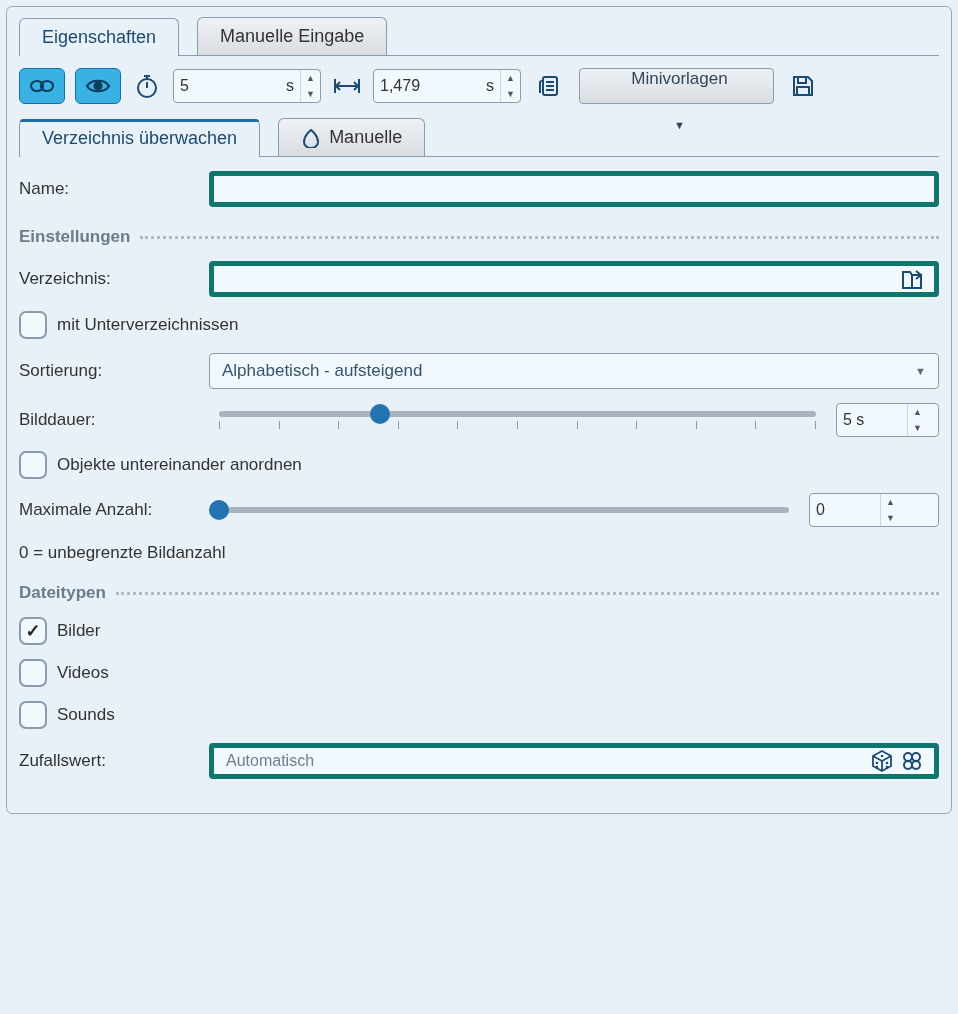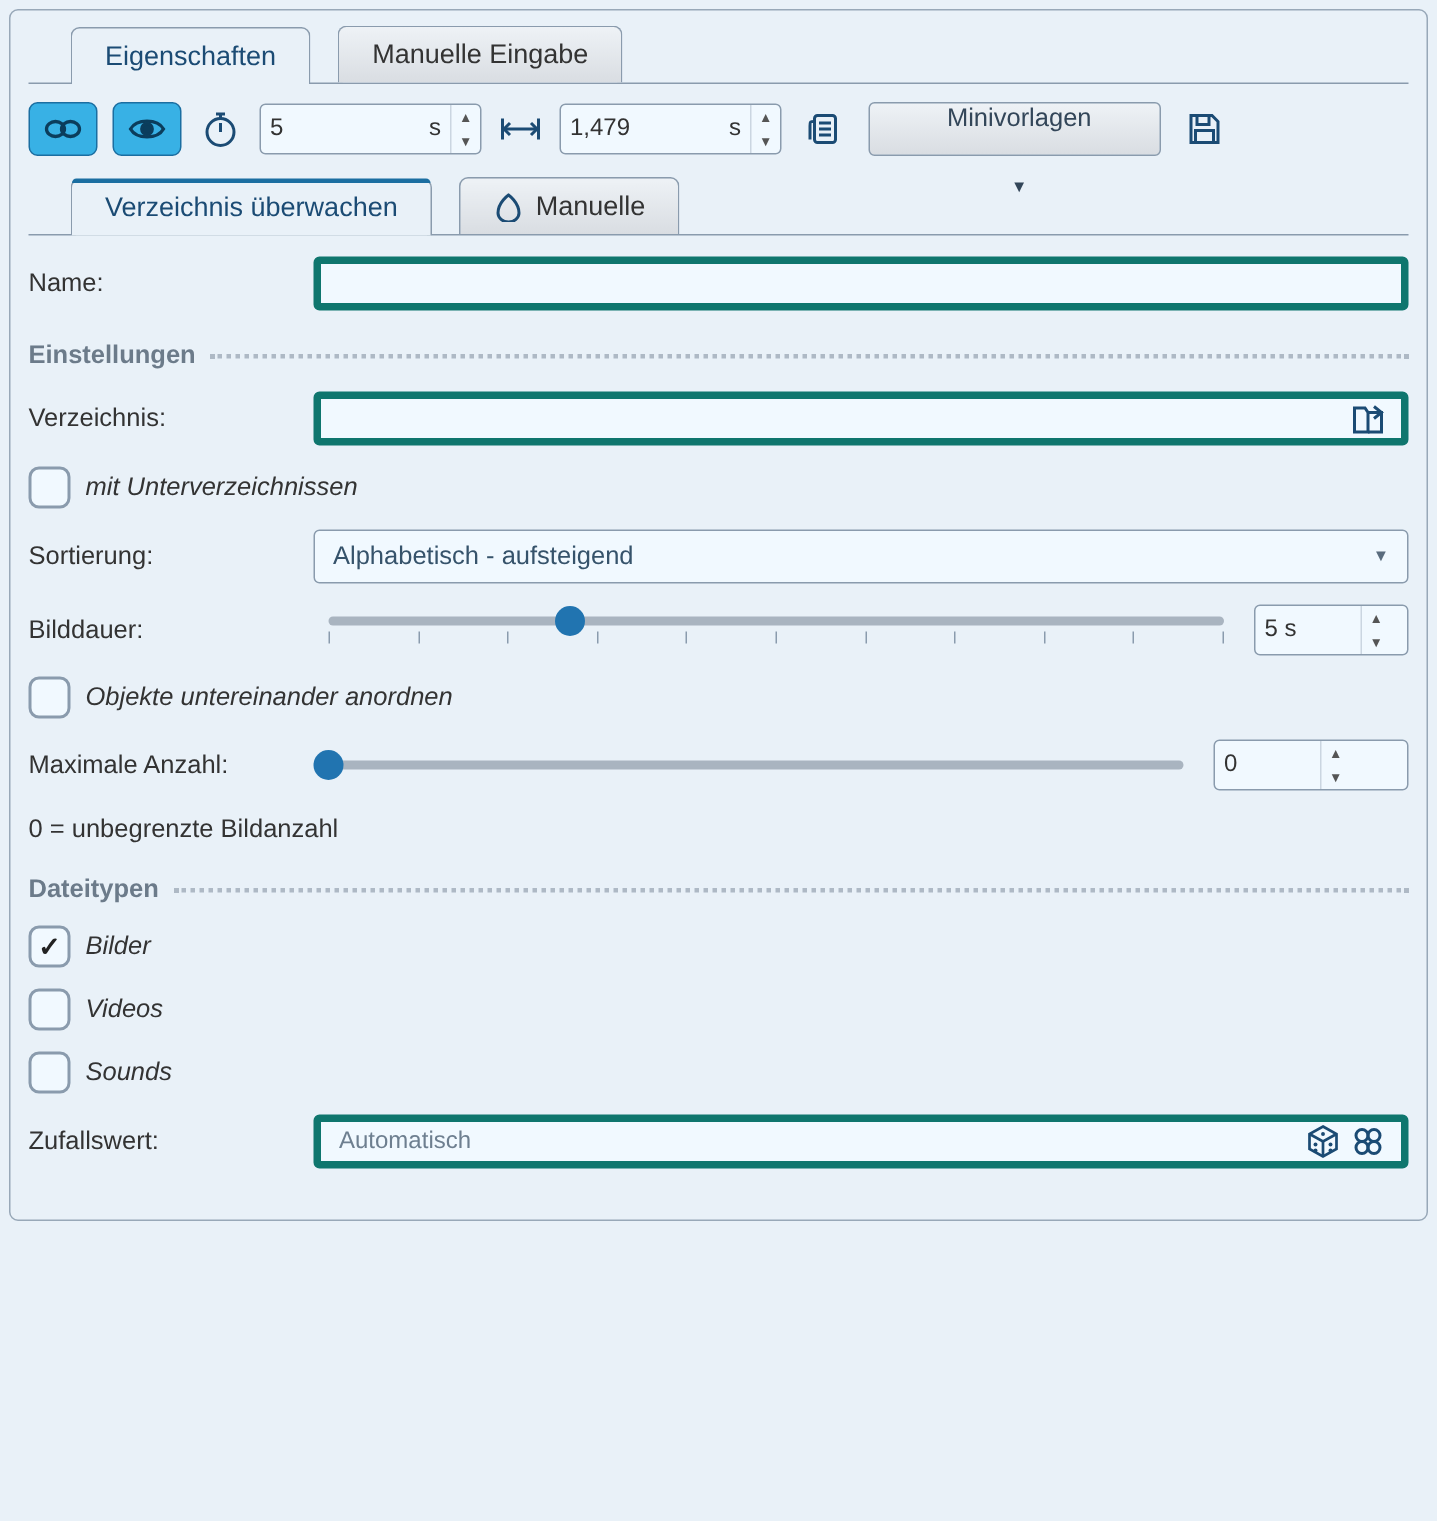--- a/index.html
+++ b/index.html
@@ -32,21 +32,20 @@
     border-bottom: none;
     border-top-left-radius: 6px;
     border-top-right-radius: 6px;
     background: linear-gradient(#eef2f6, #d9dde2);
     color: #333;
     font-size: 18px;
     cursor: pointer;
     display: flex;
     align-items: center;
     gap: 8px;
-    margin-left: 28px;
   }
   .tab + .tab { margin-left: 18px; }
   .tab.active {
     background: #e9f1f8;
     position: relative;
     top: 1px;
     color: #1b4b74;
     font-weight: 500;
   }
   .tab.active.topline::before {
@@ -203,21 +202,21 @@
     background: #f1f9ff;
     display: flex; align-items: center; justify-content: center;
     cursor: pointer;
   }
   .chk.checked::after {
     content: "✓";
     font-weight: 900;
     color: #222;
     font-size: 18px;
   }
-  .check-label { color:#333; font-size:17px;font-style:italic; }
+  .check-label { color:#333; font-size:17px; }
 
   .select-flat {
     flex: 1;
     height: 36px;
     border: 1px solid #8a9bad;
     border-radius: 4px;
     background: #f1f9ff;
     display: flex;
     align-items: center;
     padding: 0 12px;

